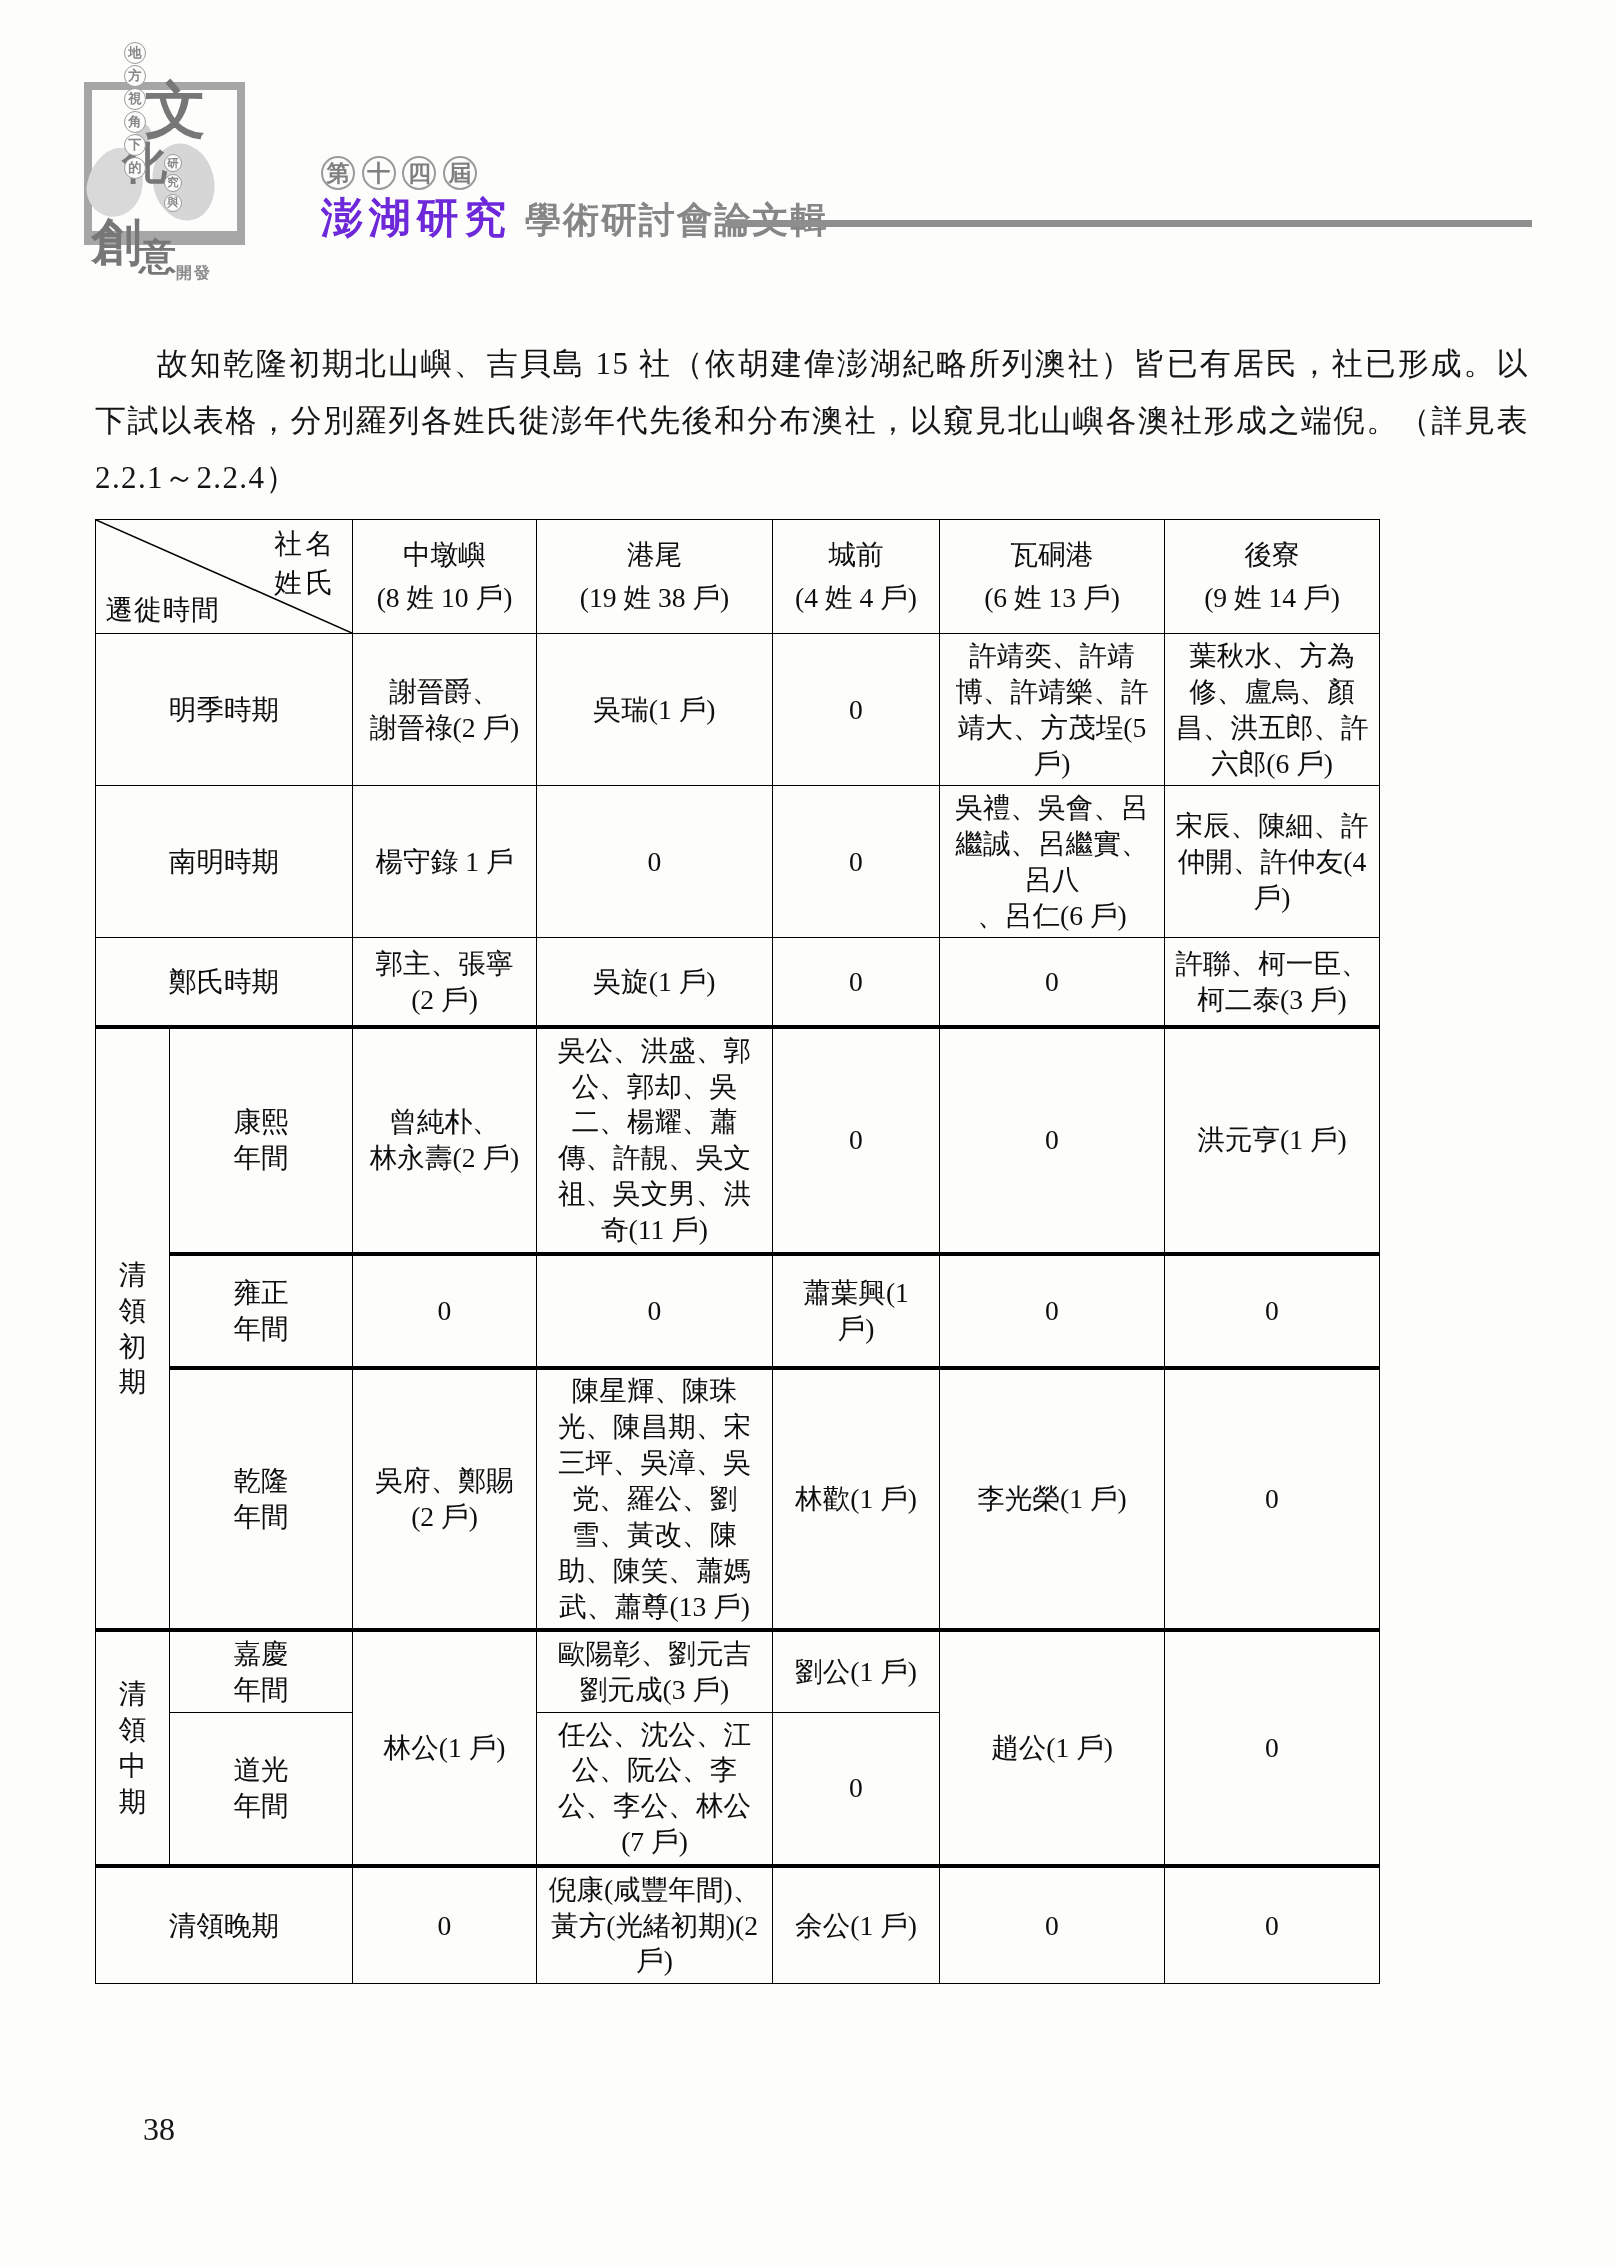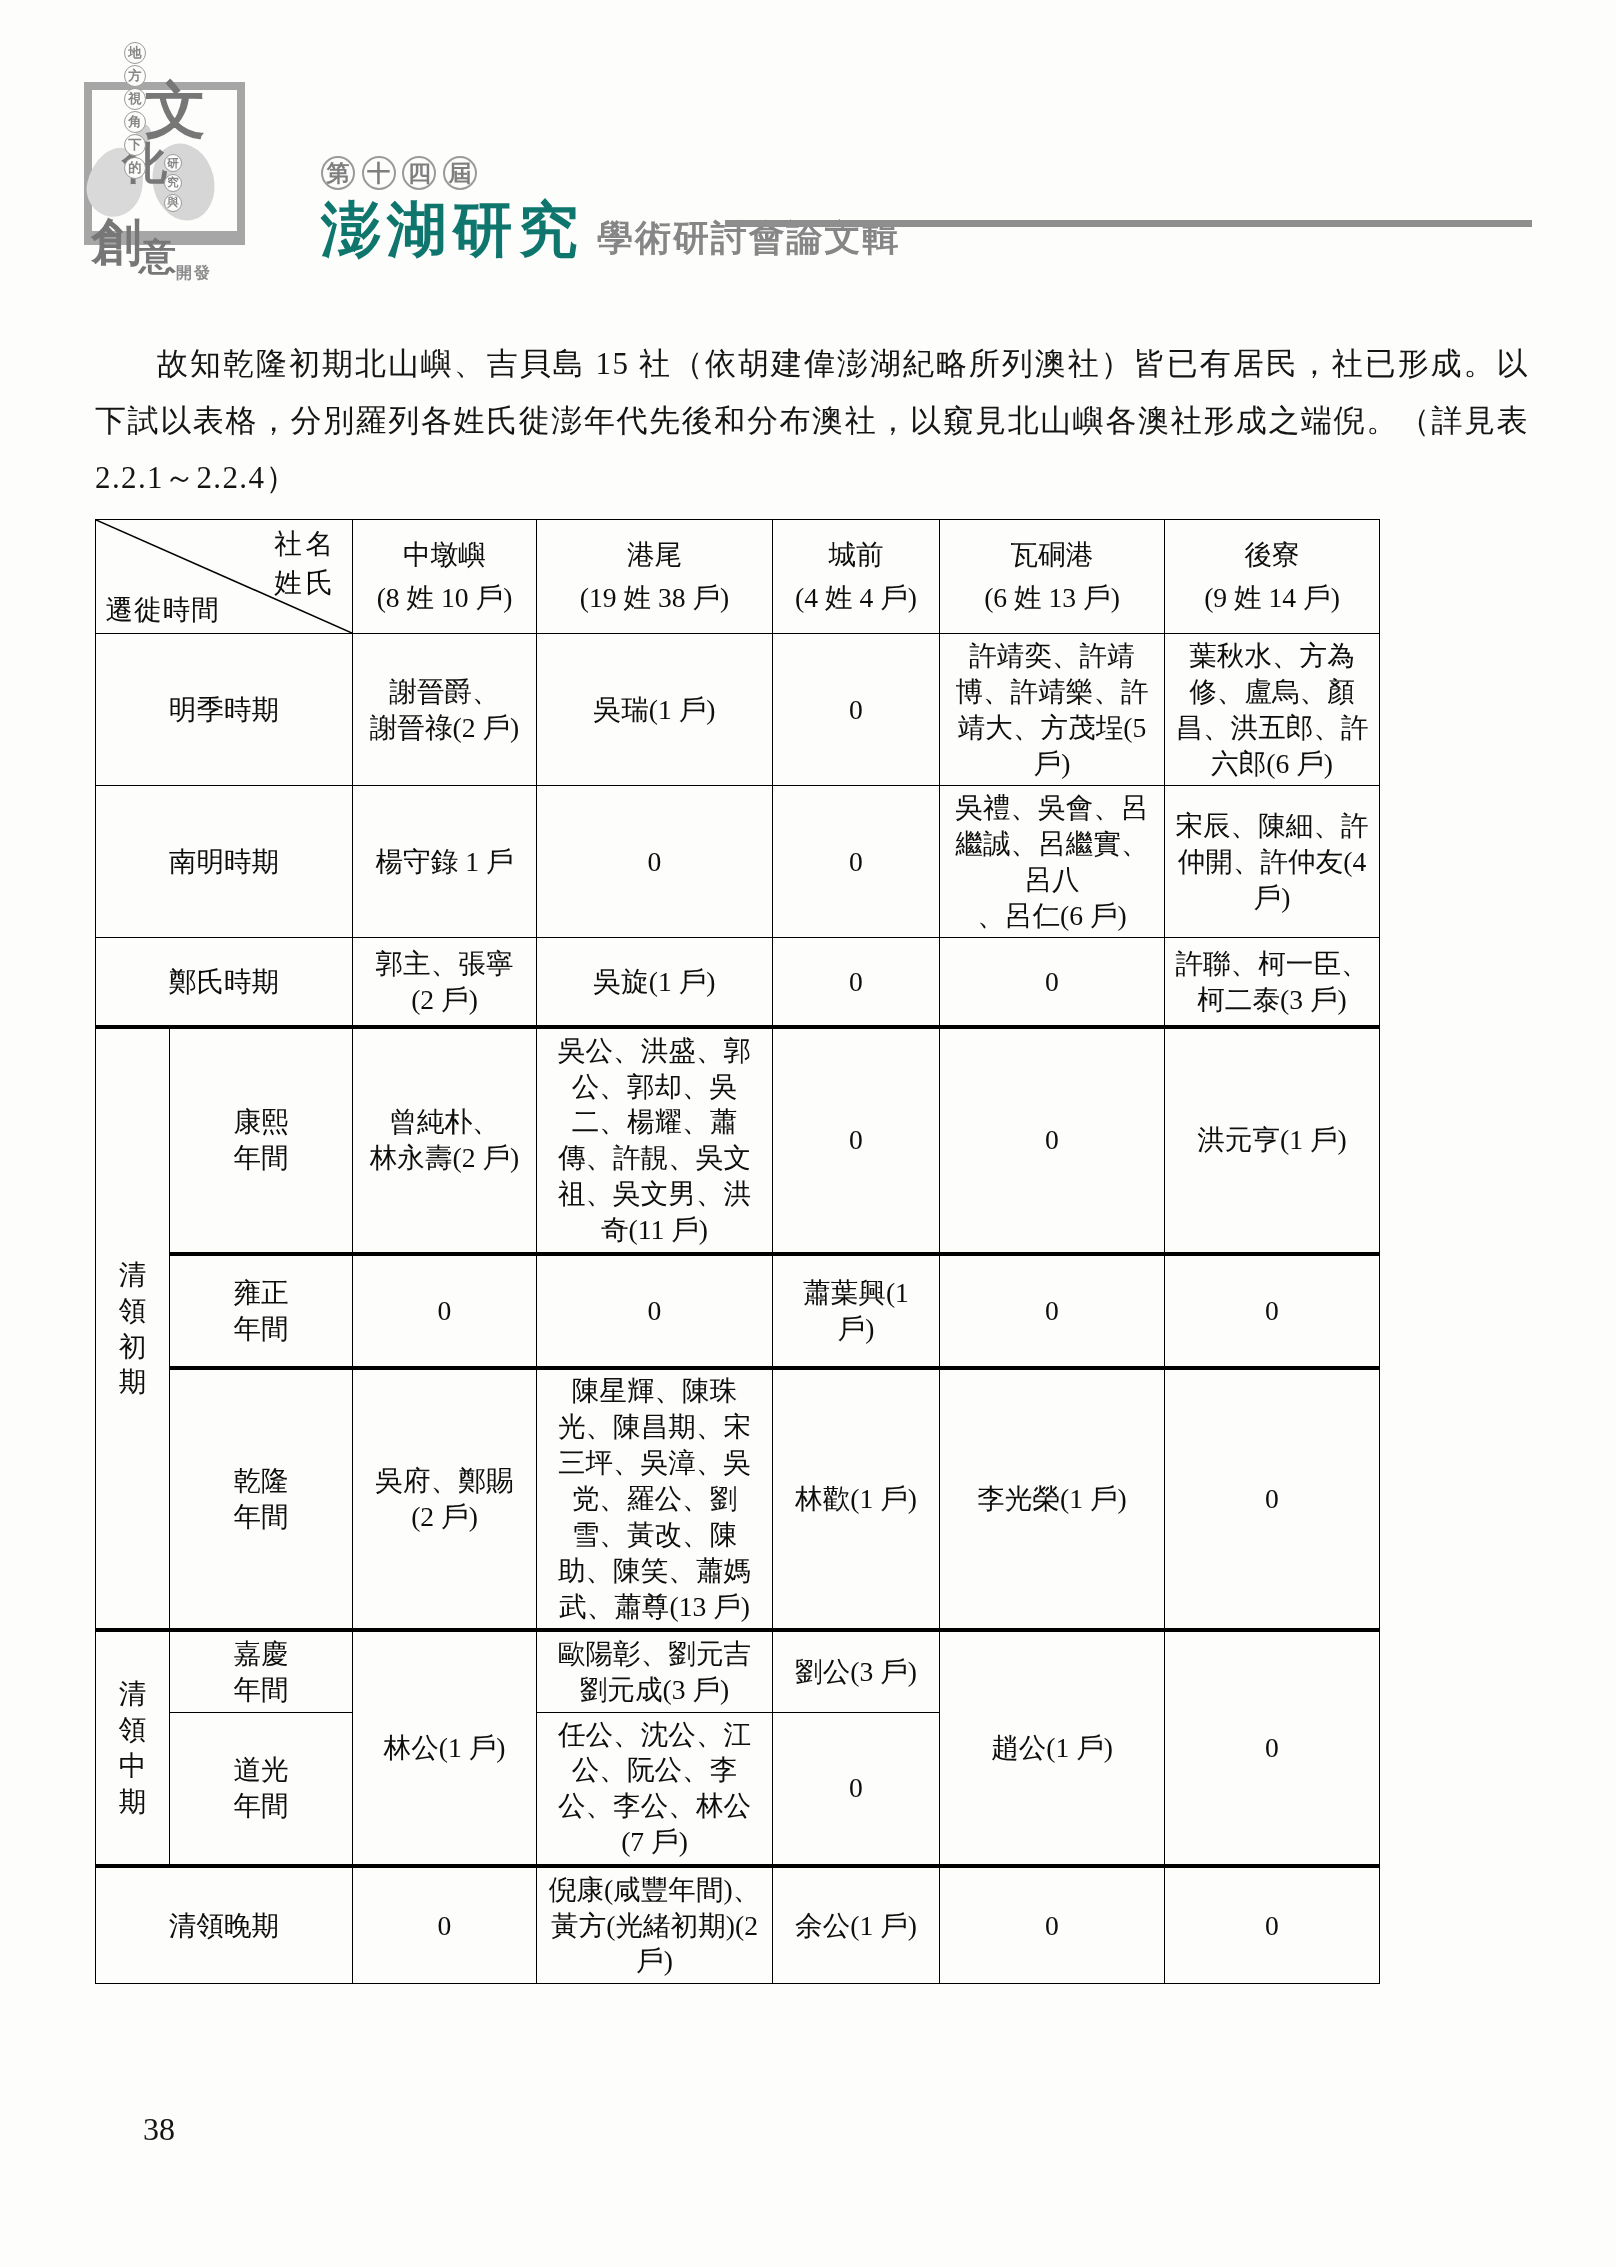--- a/index.html
+++ b/index.html
@@ -27,21 +27,21 @@
   .wen{left:61px;top:38px;font-size:61px;}
   .hua{left:38px;top:99px;font-size:45px;}
   .mini-chain{position:absolute;left:80px;top:112px;display:flex;flex-direction:column;gap:1.9px;z-index:3;}
   .mini-chain .circ{width:18px;height:18px;font-size:11.4px;}
   .chuang{left:7.6px;top:175px;font-size:50px;}
   .yi{left:55px;top:196px;font-size:37px;}
   .kf{left:92px;top:223px;font-size:16px;color:#8c8c8c;letter-spacing:1.9px;}
   .edition{position:absolute;left:321px;top:156px;display:flex;gap:6.7px;}
   .edition .circ{width:34px;height:34px;font-size:23px;border-width:2.4px;color:#7f7f7f;}
   .series{position:absolute;left:321px;top:190px;display:flex;align-items:baseline;white-space:nowrap;}
-  .series-main{font-size:60px;font-weight:bold;color:#0f766e;letter-spacing:5.7px;}
+  .series-main{font-size:42px;font-weight:bold;color:#6d28d9;letter-spacing:5.7px;}
   .series-sub{font-size:36px;font-weight:bold;color:#868686;margin-left:13.3px;letter-spacing:1.9px;}
   .header-rule{position:absolute;left:725px;top:220px;width:807px;height:6.7px;background:#8e8e8e;}
   
   .content{position:absolute;left:95px;top:335px;width:1434px;}
   .content p{margin:0;font-size:31px;line-height:57px;letter-spacing:1.4px;text-align:justify;}
   .indent{text-indent:2em;}
   .tbl-caption{margin:53px 0 0 0;font-size:29.5px;letter-spacing:2.9px;}
   
   table.mig{border-collapse:collapse;table-layout:fixed;width:1284px;margin-top:13.3px;
     font-size:27.6px;line-height:1.3;color:#0e0e0e;border:1.9px solid #000;}
@@ -226,21 +226,21 @@
         <td class="ctr gb-thick">0</td>
       </tr>
 
       <tr class="r-jiaqing">
         <td class="grp pre gb-thick" rowspan="2">清領
 中期</td>
         <td class="era pre">嘉慶
 年間</td>
         <td class="lft gb-thick" rowspan="2">林公(1 戶)</td>
         <td class="lft">歐陽彰、劉元吉劉元成(3 戶)</td>
-        <td class="lft">劉公(3 戶)</td>
+        <td class="lft">劉公(1 戶)</td>
         <td class="lft gb-thick" rowspan="2">趙公(1 戶)</td>
         <td class="ctr gb-thick" rowspan="2">0</td>
       </tr>
 
       <tr class="r-daoguang thick">
         <td class="era pre">道光
 年間</td>
         <td class="lft">任公、沈公、江公、阮公、李公、李公、林公(7 戶)</td>
         <td class="ctr">0</td>
       </tr>

